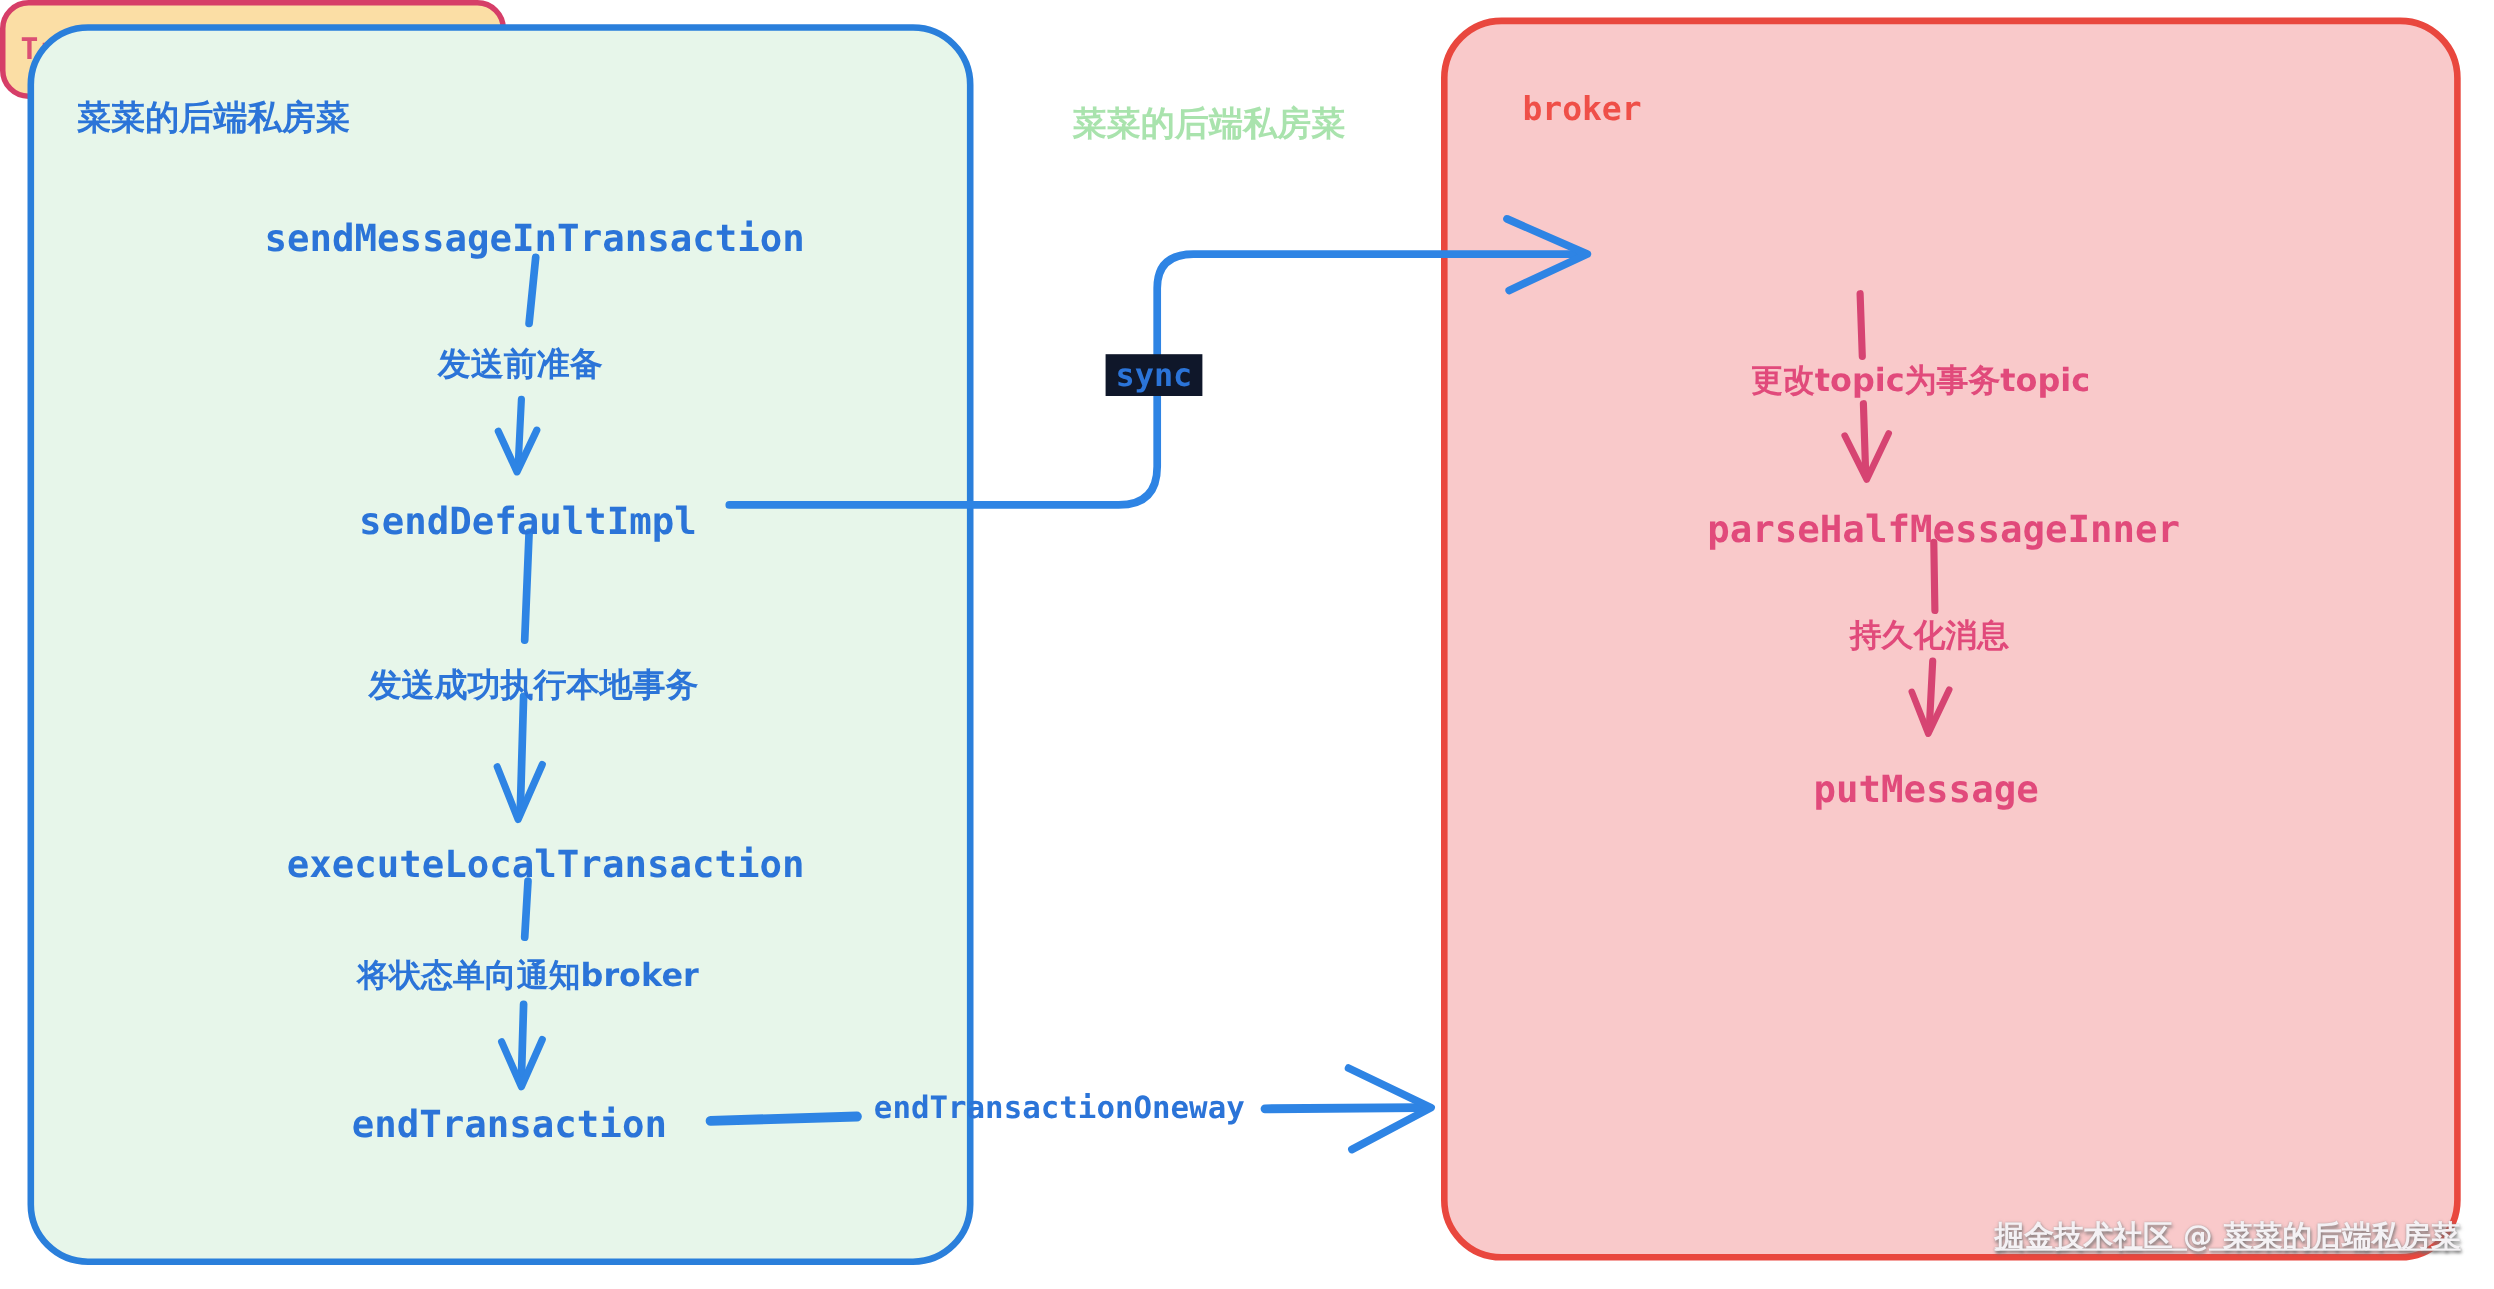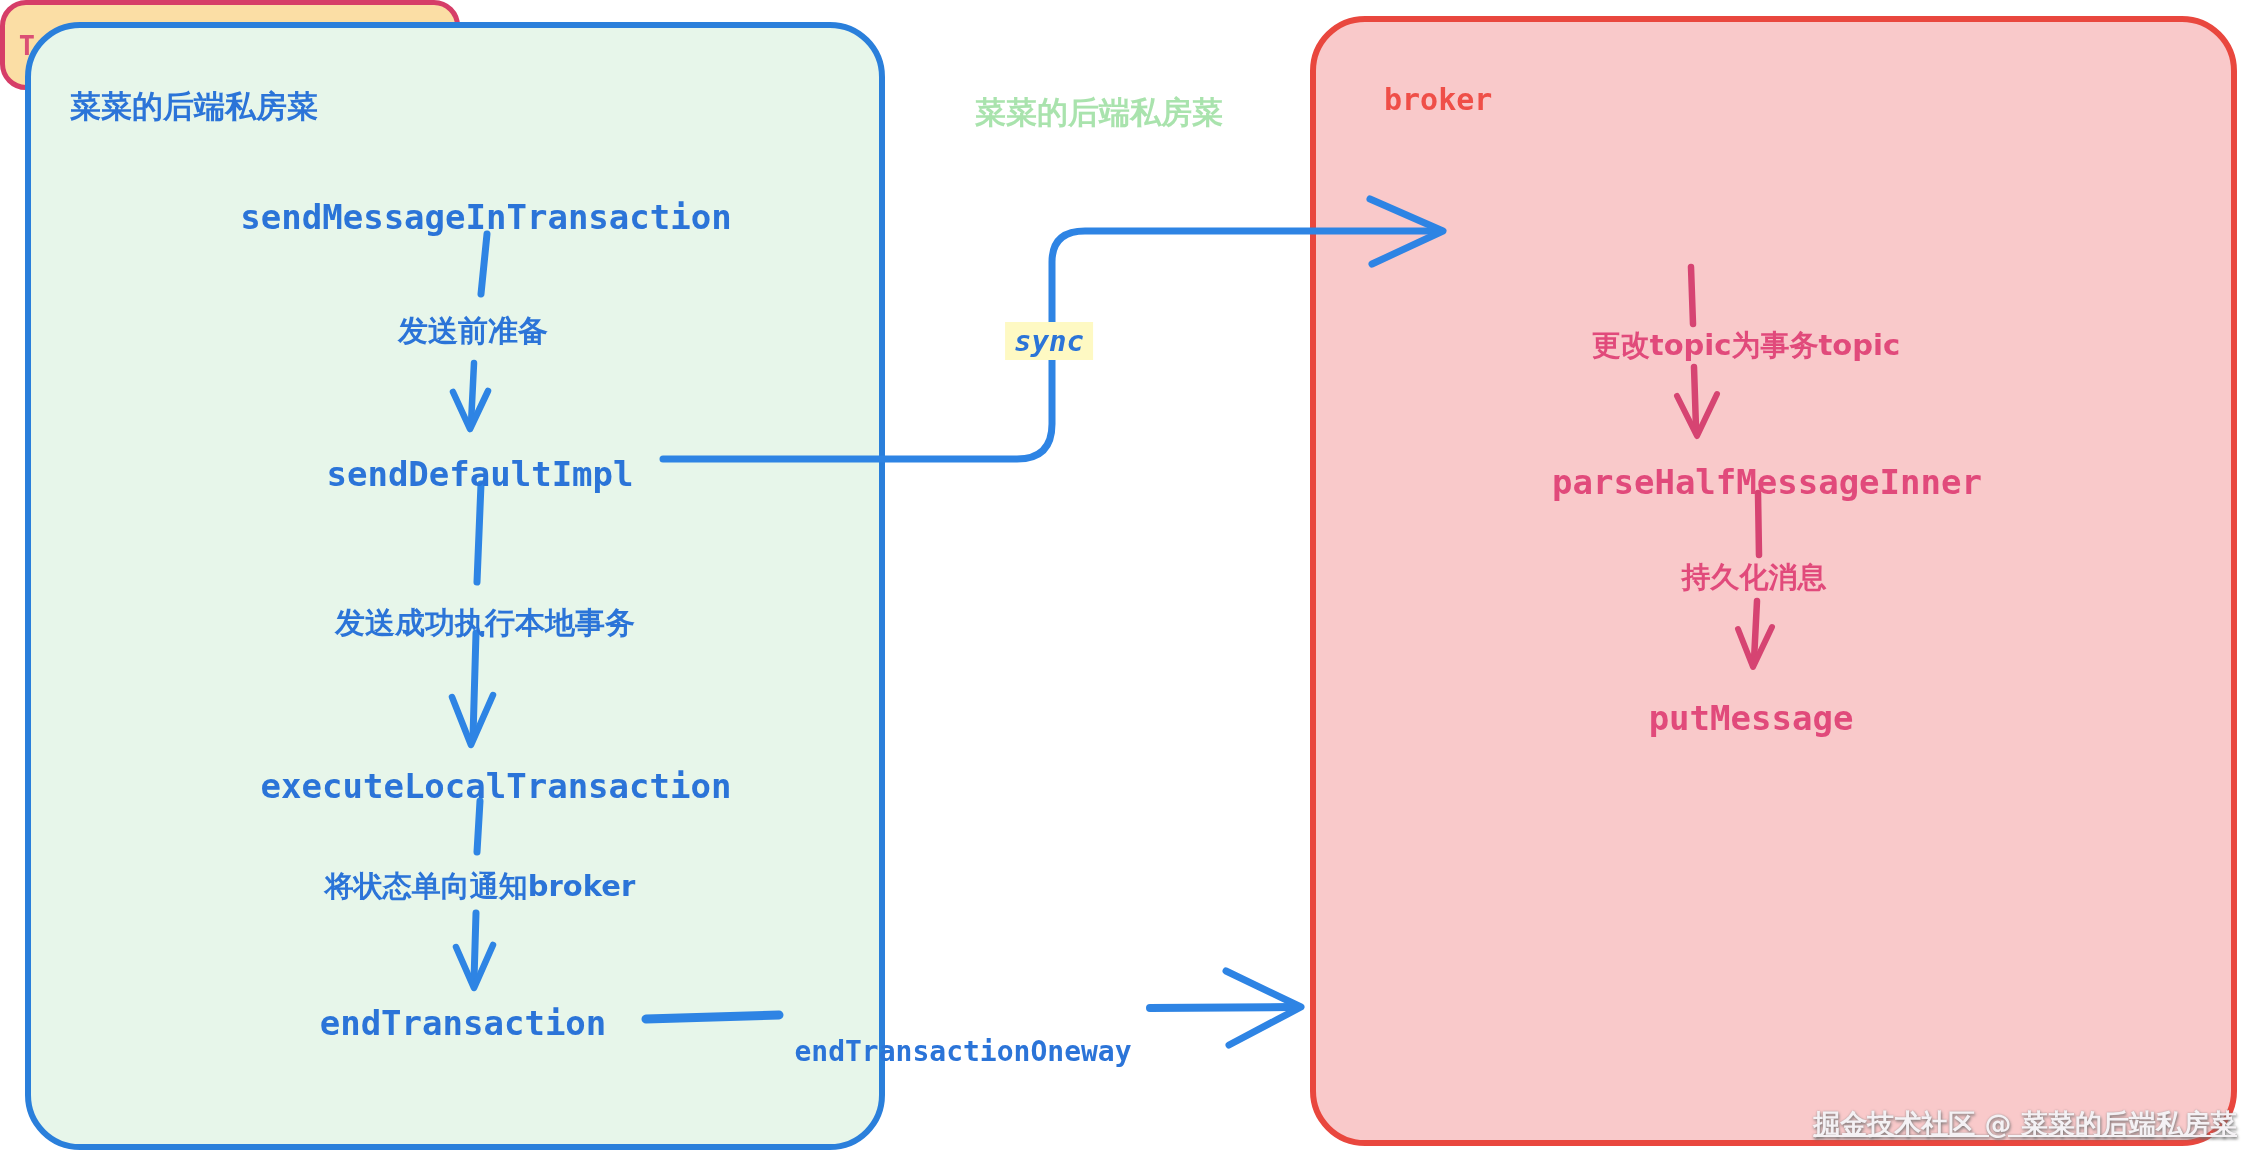--- a/index.html
+++ b/index.html
@@ -73,25 +73,24 @@
     color: var(--blue-text);
     white-space: nowrap; z-index: 4;
   }
   .broker-title {
     position: absolute; left: 1384px; top: 82px;
     font-size: 30px; font-weight: bold;
     color: var(--broker-title);
     white-space: nowrap; z-index: 4;
   }
   .sync-label {
-    background: #fef9c3;
+    background: #0f172a;
     padding: 2px 9px;
     font-size: 29px;
     z-index: 5;
-    font-style: italic;
   }
   .oneway-label { font-size: 28px; z-index: 5; }
   .watermark-center {
     position: absolute;
     left: 1099px; top: 113px;
     transform: translate(-50%, -50%);
     font-size: 31px; font-weight: bold;
     font-family: "DejaVu Sans", sans-serif;
     color: var(--watermark-green);
     white-space: nowrap; z-index: 2;
@@ -180,21 +179,21 @@
   <div class="label blue edge-text cn" style="left:485px; top:607px;margin-top:16px;">发送成功执行本地事务</div>
 
   <div class="label blue node-text" style="left:496px; top:770px;">executeLocalTransaction</div>
 
   <div class="label blue edge-text cn" style="left:480px; top:887px; font-size:29px;">将状态单向通知broker</div>
 
   <div class="label blue node-text" style="left:463px; top:1007px;">endTransaction</div>
 
   <div class="label blue sync-label" style="left:1049px; top:341px;">sync</div>
 
-  <div class="label blue oneway-label" style="left:963px; top:1007px;margin-top:44px;">endTransactionOneway</div>
+  <div class="label blue oneway-label" style="left:963px; top:1007px;">endTransactionOneway</div>
 
   <div class="broker-title">broker</div>
 
   <div class="bridge-box">TransactionalMessageBridge</div>
 
   <div class="label pink edge-text cn" style="left:1746px; top:346px; font-size:29px;">更改topic为事务topic</div>
 
   <div class="label pink node-text" style="left:1767px; top:466px;">parseHalfMessageInner</div>
 
   <div class="label pink edge-text cn" style="left:1754px; top:578px; font-size:29px;">持久化消息</div>

